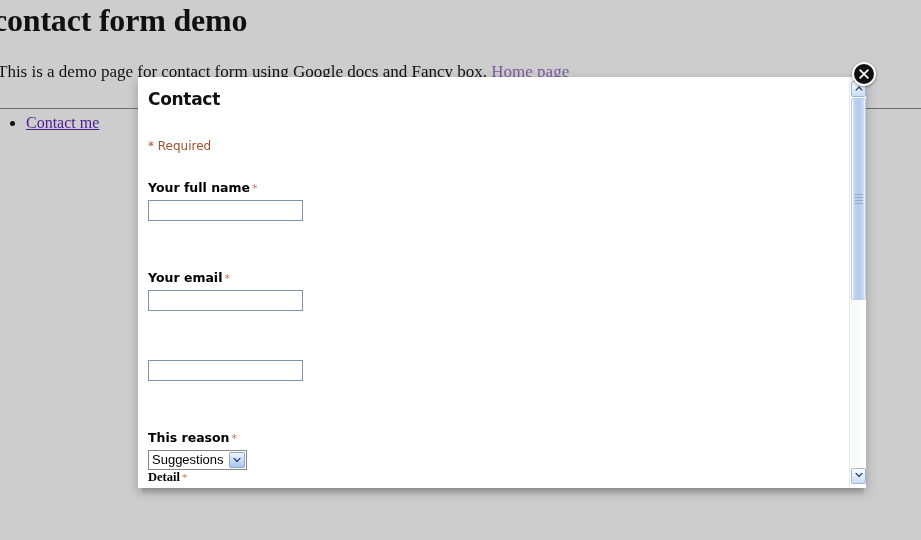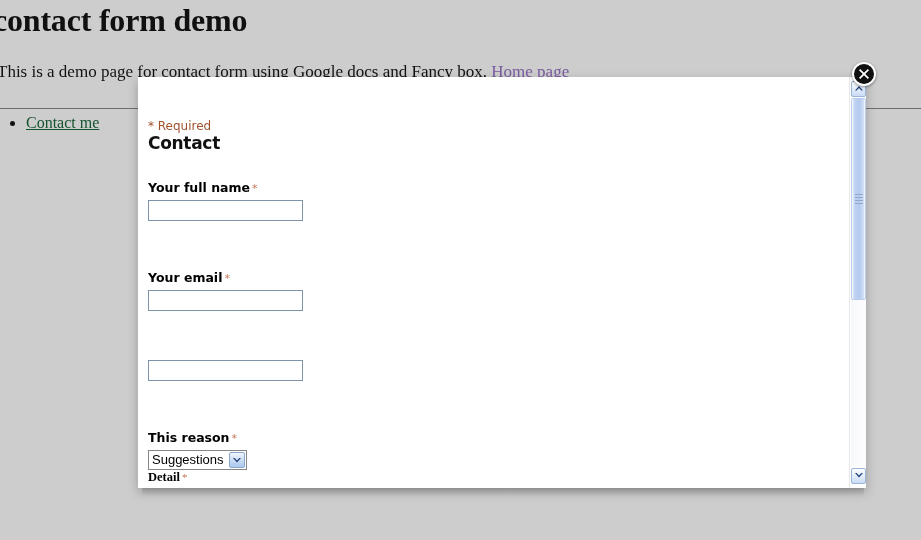--- a/index.html
+++ b/index.html
@@ -65,21 +65,21 @@
     margin: 0;
     padding: 0 0 0 26px;
     list-style: disc;
     font-size: 16px;
   }
   #nav-list li {
     line-height: 20px;
     color: #111;
   }
   #nav-list a {
-    color: #14532d;
+    color: #4c1d95;
     text-decoration: underline;
     font-size: 16px;
   }
 
   
   #modal {
     position: absolute;
     left: 138px;
     top: 77px;
     width: 728px;
@@ -295,23 +295,23 @@
     </li>
   </ul>
 </div>
 
 <div id="modal-shadow-bottom"></div>
 
 <div id="modal">
 
   <div id="modal-content">
     <div class="inner">
+      <div id="contact-heading">Contact</div>
+
       <div id="required-note">* Required</div>
-
-      <div id="contact-heading">Contact</div>
 
       <div class="field first">
         <span class="field-label"><span>Your full name</span><span class="req-star">*</span></span>
         <input class="text-input" type="text" value="" style="">
       </div>
 
       <div class="field-gap"></div>
 
       <div class="field">
         <span class="field-label"><span>Your email</span><span class="req-star">*</span></span>

